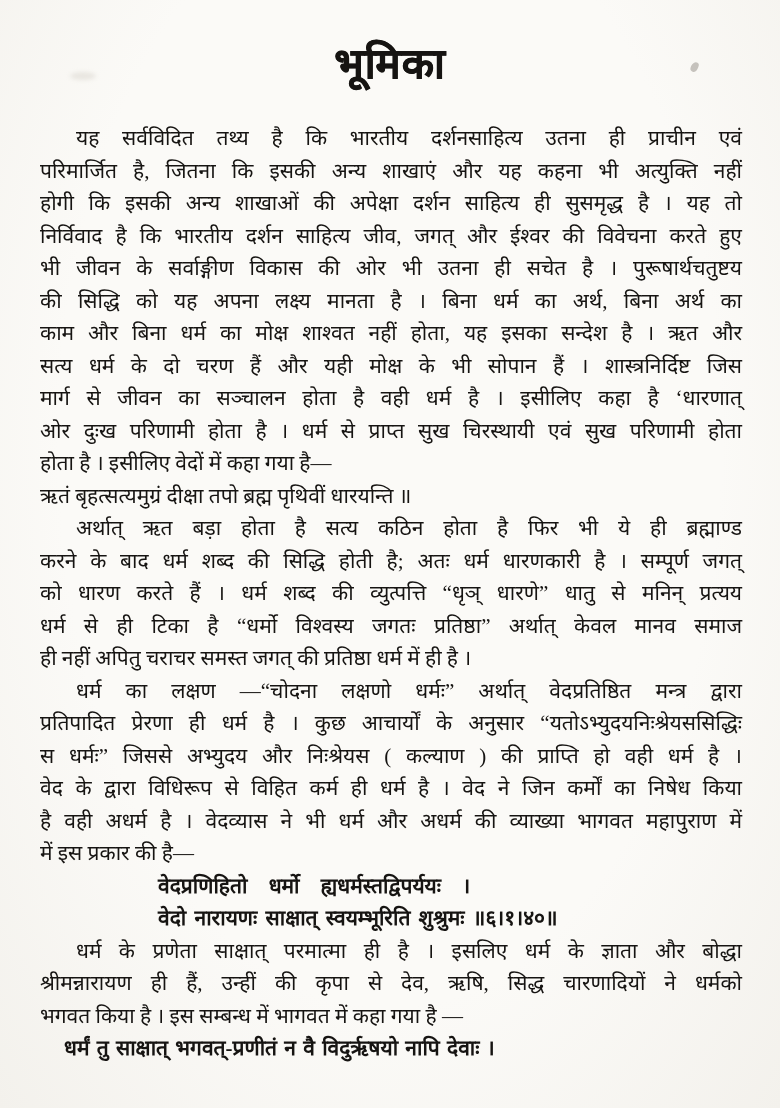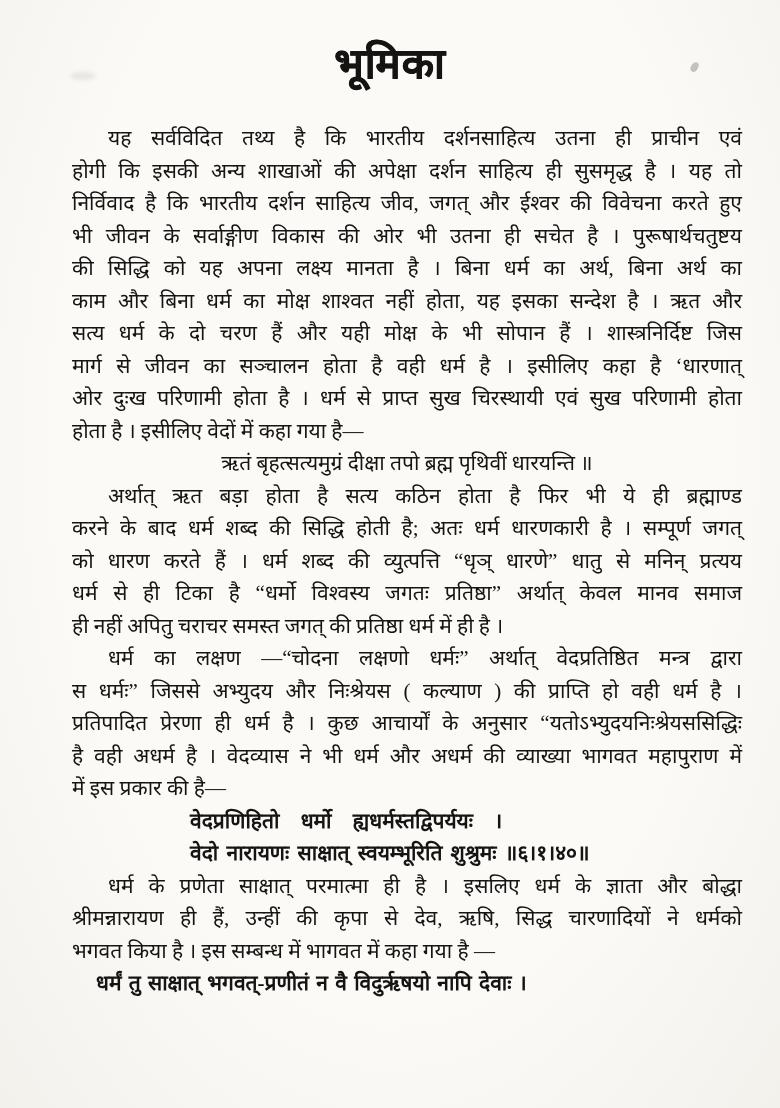--- a/index.html
+++ b/index.html
@@ -28,33 +28,32 @@
     -webkit-text-stroke: 0.6px #161412;
   }
   .body {
     margin: 14px 38px 0 40px; 
     font-size: 21px;
   }
   .line {
     line-height: 32.5px;
     height: 32.5px;
     overflow: visible;
-    margin-left: 32px;
   }
   .line.justify {
     text-align: justify;
     text-align-last: justify;
   }
   .line.indent {
     padding-left: 36px;
     text-align: justify;
     text-align-last: justify;
   }
   .line.end    { text-align: left; }
-  .line.center { text-align: center; }
+  .line.center { text-align: left; }
   .line.verse-wide { padding-left: 118px; word-spacing: 16px; font-weight: bold; }
   .line.verse      { padding-left: 118px; word-spacing: 3px;  font-weight: bold; }
   .line.verse2     { padding-left: 24px;  word-spacing: 2px;  font-weight: bold; }
   .artifact-tr {
     position: absolute;
     top: 62px;
     right: 82px;
     width: 7px;
     height: 10px;
     border-radius: 60% 40% 50% 50%;
@@ -76,38 +75,40 @@
 </style>
 </head>
 <body>
 
 <div class="page">
   <div class="smudge"></div>
   <div class="artifact-tr"></div>
   <h1 class="title">भूमिका</h1>
   <div class="body">
       <div class="line indent">यह सर्वविदित तथ्य है कि भारतीय दर्शनसाहित्य उतना ही प्राचीन एवं</div>
+      <div class="line justify">परिमार्जित है, जितना कि इसकी अन्य शाखाएं और यह कहना भी अत्युक्ति नहीं</div>
       <div class="line justify">होगी कि इसकी अन्य शाखाओं की अपेक्षा दर्शन साहित्य ही सुसमृद्ध है । यह तो</div>
       <div class="line justify">निर्विवाद है कि भारतीय दर्शन साहित्य जीव, जगत् और ईश्वर की विवेचना करते हुए</div>
       <div class="line justify">भी जीवन के सर्वाङ्गीण विकास की ओर भी उतना ही सचेत है । पुरूषार्थचतुष्टय</div>
       <div class="line justify">की सिद्धि को यह अपना लक्ष्य मानता है । बिना धर्म का अर्थ, बिना अर्थ का</div>
       <div class="line justify">काम और बिना धर्म का मोक्ष शाश्वत नहीं होता, यह इसका सन्देश है । ऋत और</div>
       <div class="line justify">सत्य धर्म के दो चरण हैं और यही मोक्ष के भी सोपान हैं । शास्त्रनिर्दिष्ट जिस</div>
       <div class="line justify">मार्ग से जीवन का सञ्चालन होता है वही धर्म है । इसीलिए कहा है ‘धारणात्</div>
       <div class="line justify">ओर दुःख परिणामी होता है । धर्म से प्राप्त सुख चिरस्थायी एवं सुख परिणामी होता</div>
       <div class="line end">होता है । इसीलिए वेदों में कहा गया है—</div>
       <div class="line center">ऋतं बृहत्सत्यमुग्रं दीक्षा तपो ब्रह्म पृथिवीं धारयन्ति ॥</div>
       <div class="line indent">अर्थात् ऋत बड़ा होता है सत्य कठिन होता है फिर भी ये ही ब्रह्माण्ड</div>
       <div class="line justify">करने के बाद धर्म शब्द की सिद्धि होती है; अतः धर्म धारणकारी है । सम्पूर्ण जगत्</div>
       <div class="line justify">को धारण करते हैं । धर्म शब्द की व्युत्पत्ति “धृञ् धारणे” धातु से मनिन् प्रत्यय</div>
       <div class="line justify">धर्म से ही टिका है “धर्मो विश्वस्य जगतः प्रतिष्ठा” अर्थात् केवल मानव समाज</div>
       <div class="line end">ही नहीं अपितु चराचर समस्त जगत् की प्रतिष्ठा धर्म में ही है ।</div>
       <div class="line indent">धर्म का लक्षण —“चोदना लक्षणो धर्मः” अर्थात् वेदप्रतिष्ठित मन्त्र द्वारा</div>
+      <div class="line justify">प्रतिपादित प्रेरणा ही धर्म है । कुछ आचार्यों के अनुसार “यतोऽभ्युदयनिःश्रेयससिद्धिः</div>
       <div class="line justify">स धर्मः” जिससे अभ्युदय और निःश्रेयस ( कल्याण ) की प्राप्ति हो वही धर्म है ।</div>
-      <div class="line justify">प्रतिपादित प्रेरणा ही धर्म है । कुछ आचार्यों के अनुसार “यतोऽभ्युदयनिःश्रेयससिद्धिः</div>
+      <div class="line justify">वेद के द्वारा विधिरूप से विहित कर्म ही धर्म है । वेद ने जिन कर्मों का निषेध किया</div>
       <div class="line justify">है वही अधर्म है । वेदव्यास ने भी धर्म और अधर्म की व्याख्या भागवत महापुराण में</div>
       <div class="line end">में इस प्रकार की है—</div>
       <div class="line verse-wide">वेदप्रणिहितो धर्मो ह्यधर्मस्तद्विपर्ययः ।</div>
       <div class="line verse">वेदो नारायणः साक्षात् स्वयम्भूरिति शुश्रुमः ॥६।१।४०॥</div>
       <div class="line indent">धर्म के प्रणेता साक्षात् परमात्मा ही है । इसलिए धर्म के ज्ञाता और बोद्धा</div>
       <div class="line justify">श्रीमन्नारायण ही हैं, उन्हीं की कृपा से देव, ऋषि, सिद्ध चारणादियों ने धर्मको</div>
       <div class="line end">भगवत किया है । इस सम्बन्ध में भागवत में कहा गया है —</div>
       <div class="line verse2">धर्मं तु साक्षात् भगवत्-प्रणीतं न वै विदुर्ऋषयो नापि देवाः ।</div>
     </div>
 </div>

